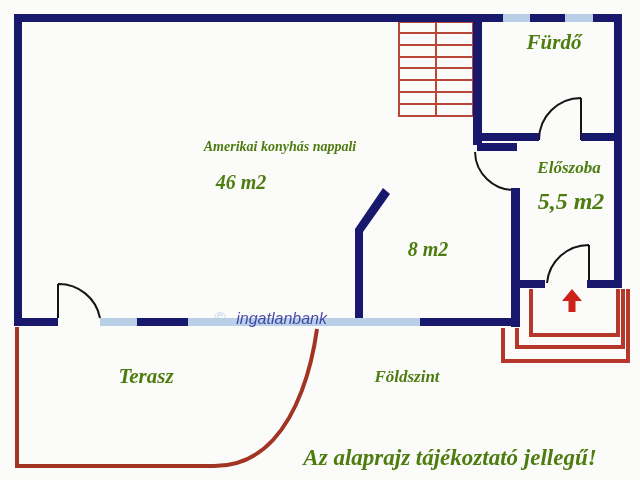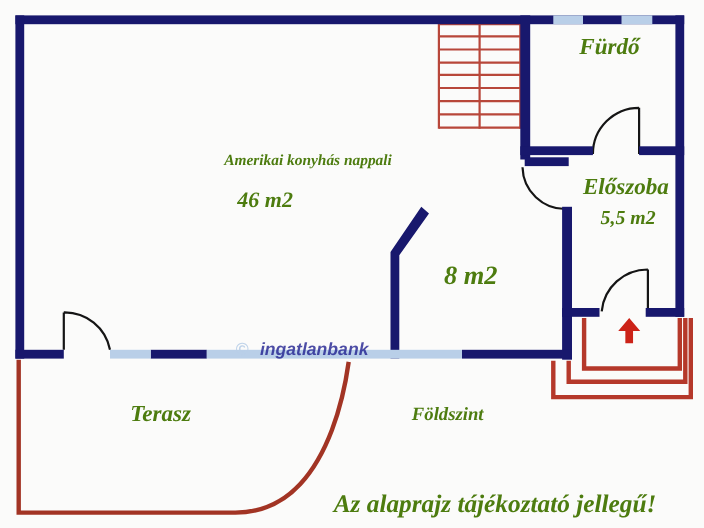--- a/index.html
+++ b/index.html
@@ -17,21 +17,21 @@
     font-style:italic;
     color:#4d7c0f;
     text-align:center;
     white-space:nowrap;
     line-height:1;
   }
   .watermark{
     position:absolute;
     left:214px;top:311px;
     font-family:"Liberation Sans", sans-serif;
-    font-weight:bold;
+    font-weight:normal;
     font-style:italic;
     font-size:16px;
     white-space:nowrap;
     line-height:1;
   }
   .watermark .wm-symbol{color:var(--window,#b9cfe8);opacity:.9;letter-spacing:6px;}
   .watermark .wm-text{color:var(--watermark,#1c1c8e);opacity:.78;}
 </style>
 </head>
 <body>
@@ -104,24 +104,24 @@
       <rect x="100" y="318" width="37" height="8"></rect>
       <rect x="188" y="318" width="232" height="8"></rect>
     </g>
   </svg>
 
   <div class="label" style="left:130px;top:140px;width:300px;font-size:14px;">Amerikai konyhás nappali</div>
   <div class="label" style="left:141px;top:172px;width:200px;font-size:20px;">46 m2</div>
 
   <div class="label" style="left:494px;top:32px;width:120px;font-size:21px;">Fürdő</div>
 
-  <div class="label" style="left:509px;top:159px;width:120px;font-size:21px;">Előszoba</div>
-  <div class="label" style="left:511px;top:189px;width:120px;font-size:18px;">5,5 m2</div>
+  <div class="label" style="left:509px;top:159px;width:120px;font-size:17px;">Előszoba</div>
+  <div class="label" style="left:511px;top:189px;width:120px;font-size:24px;">5,5 m2</div>
 
-  <div class="label" style="left:378px;top:239px;width:100px;font-size:24px;">8 m2</div>
+  <div class="label" style="left:378px;top:239px;width:100px;font-size:20px;">8 m2</div>
 
   <div class="label" style="left:86px;top:366px;width:120px;font-size:21px;font-style:italic;">Terasz</div>
 
   <div class="label" style="left:327px;top:368px;width:160px;font-size:17px;">Földszint</div>
 
   <div class="label" style="left:250px;top:446px;width:400px;font-size:23px;">Az alaprajz tájékoztató jellegű!</div>
 
   <div class="watermark">
     <span class="wm-symbol">©</span>
     <span class="wm-text">ingatlanbank</span>

